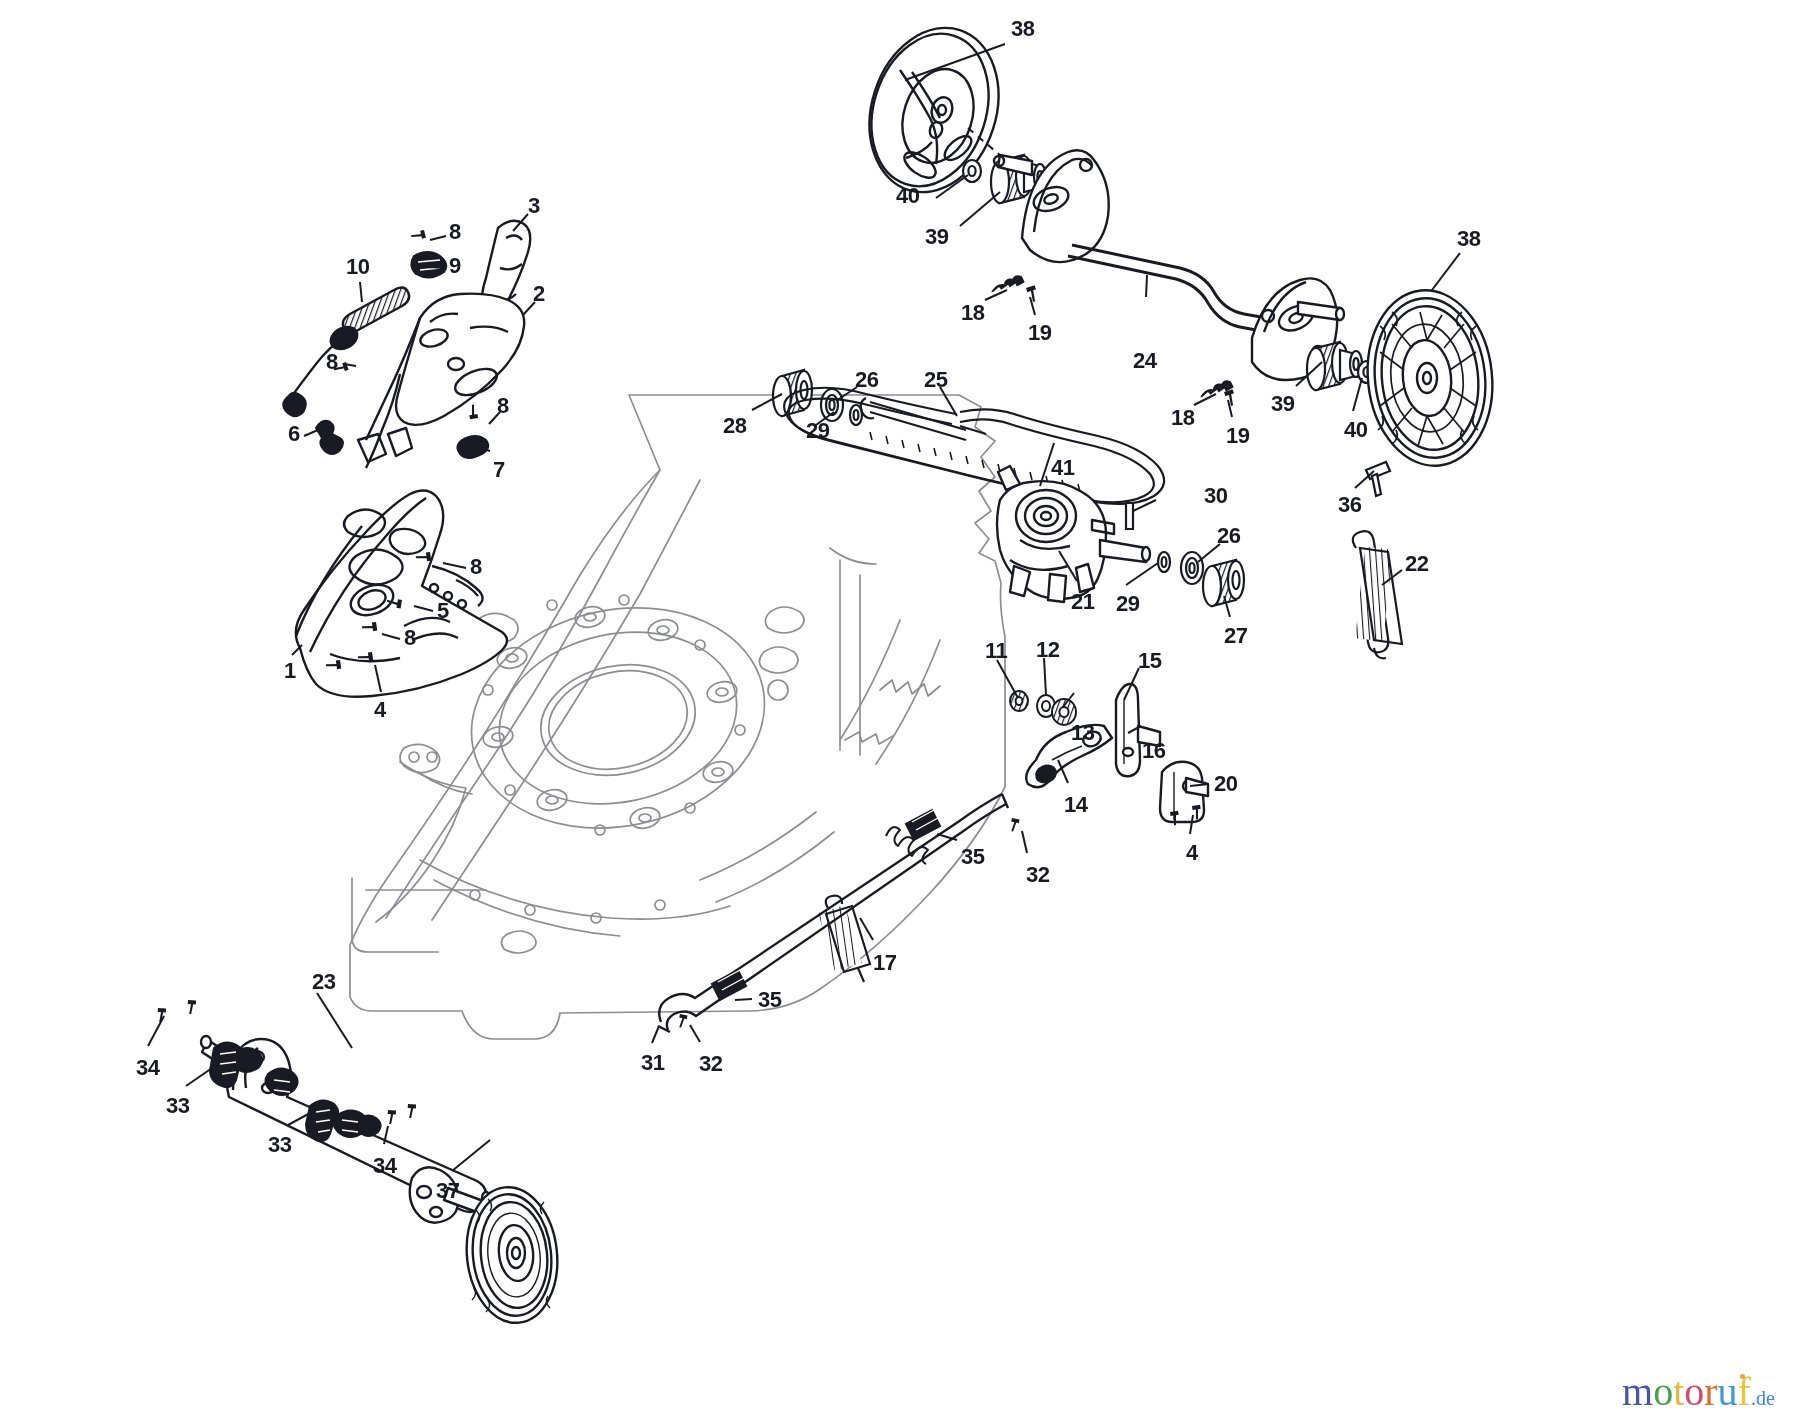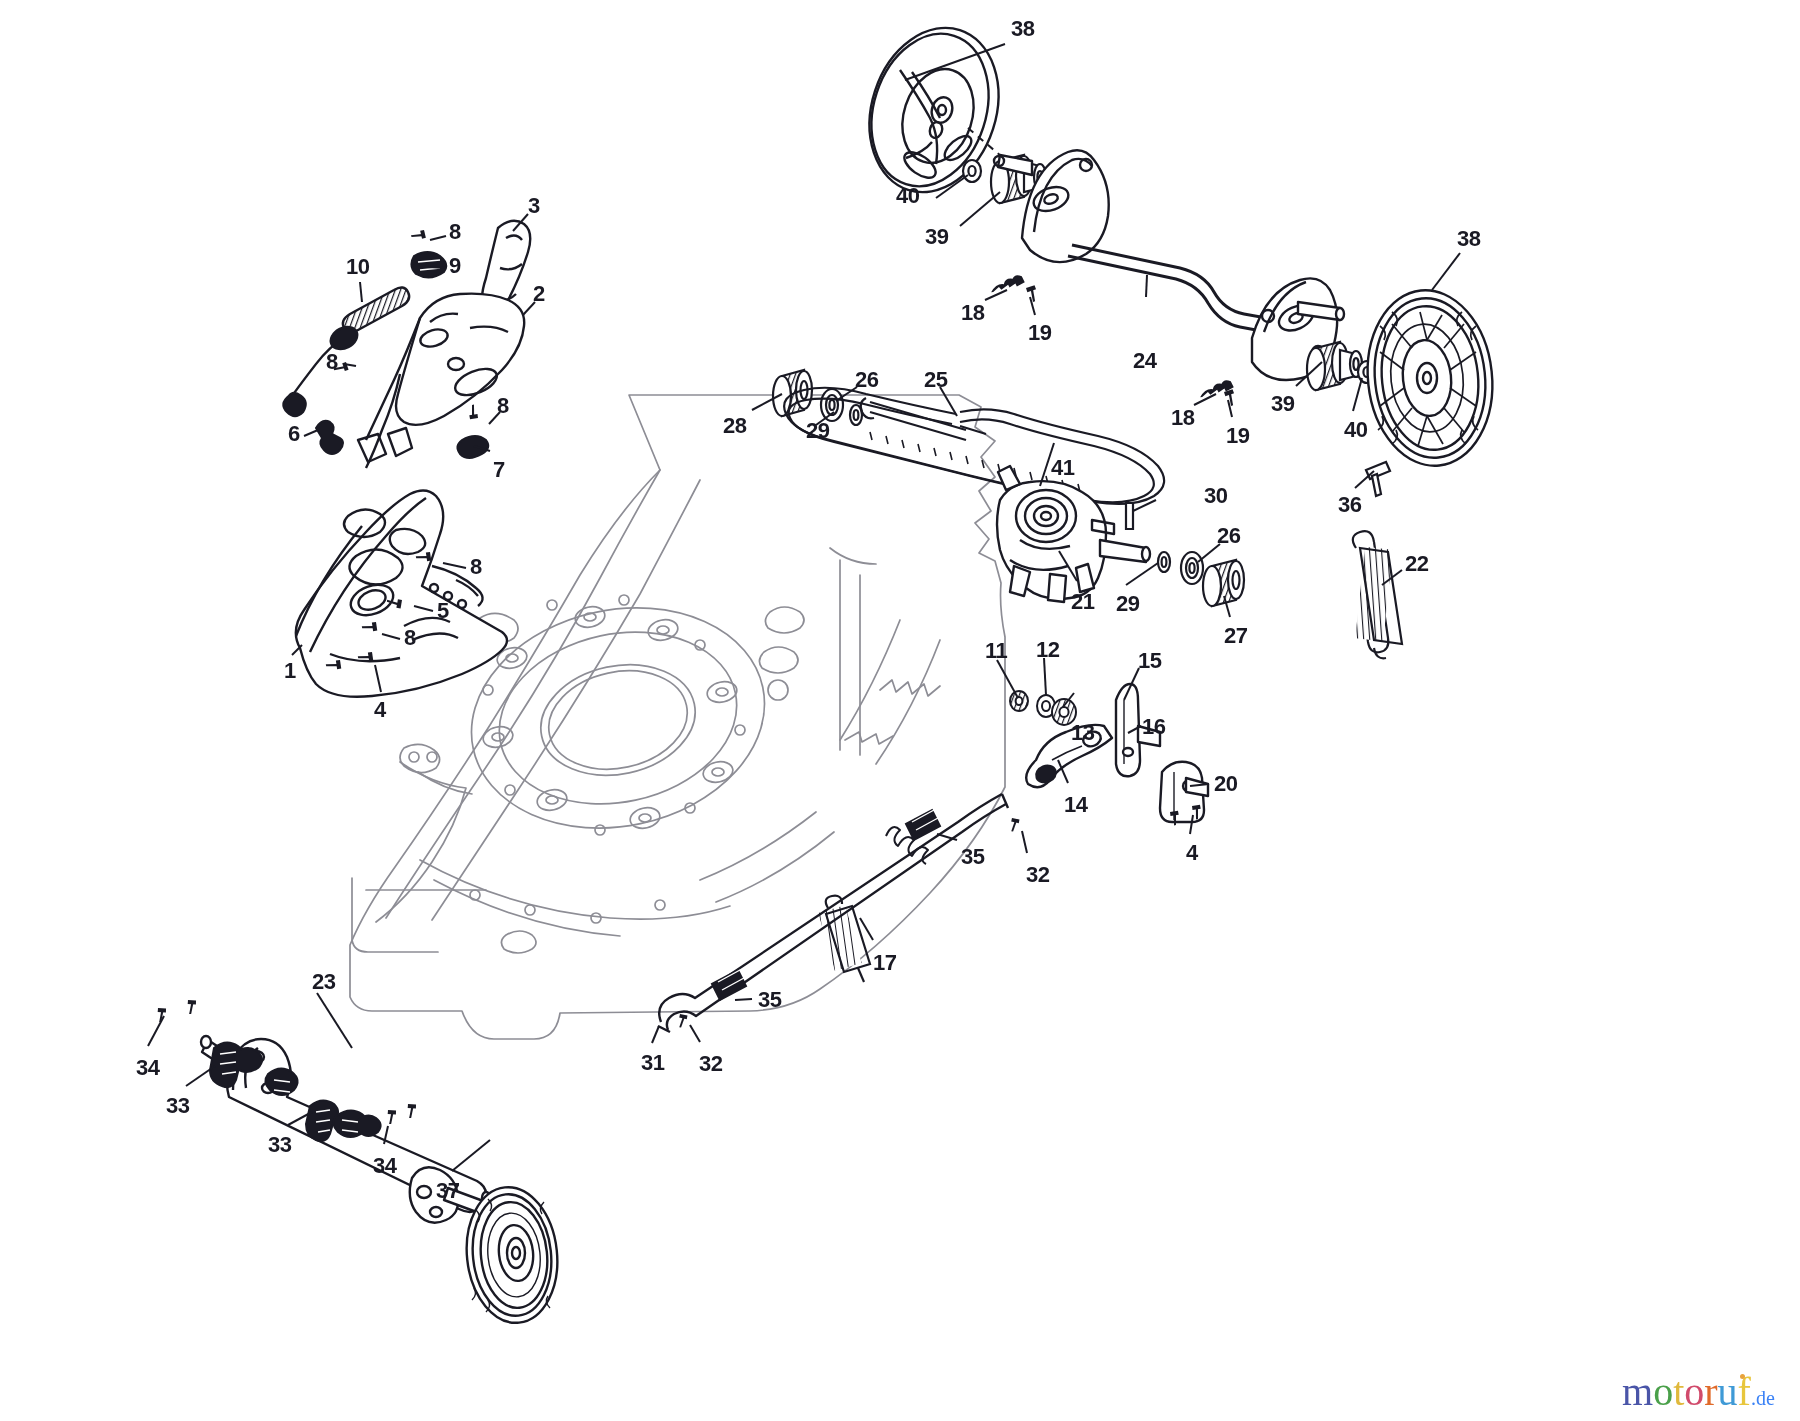--- a/index.html
+++ b/index.html
@@ -696,21 +696,21 @@
       <div class="callout" style="left: 1071px; top: 591px;">21</div>
       <div class="callout" style="left: 1116px; top: 593px;">29</div>
       <div class="callout" style="left: 1217px; top: 525px;">26</div>
       <div class="callout" style="left: 1224px; top: 625px;">27</div>
       <div class="callout" style="left: 1338px; top: 494px;">36</div>
       <div class="callout" style="left: 1405px; top: 553px;">22</div>
       <div class="callout" style="left: 985px; top: 640px;">11</div>
       <div class="callout" style="left: 1036px; top: 639px; text-align: center;">12</div>
       <div class="callout" style="left: 1071px; top: 676px; margin-top: 46px;">13</div>
       <div class="callout" style="left: 1138px; top: 650px;">15</div>
-      <div class="callout" style="left: 1142px; top: 716px;">16</div>
+      <div class="callout" style="left: 1142px; top: 740px;">16</div>
       <div class="callout" style="left: 1064px; top: 794px;">14</div>
       <div class="callout" style="left: 1214px; top: 773px;">20</div>
       <div class="callout" style="left: 1186px; top: 842px;">4</div>
       <div class="callout" style="left: 961px; top: 846px;">35</div>
       <div class="callout" style="left: 1026px; top: 864px;">32</div>
       <div class="callout" style="left: 873px; top: 952px;">17</div>
       <div class="callout" style="left: 758px; top: 989px;">35</div>
       <div class="callout" style="left: 641px; top: 1052px;">31</div>
       <div class="callout" style="left: 699px; top: 1053px;">32</div>
       <div class="callout" style="left: 312px; top: 971px;">23</div>

